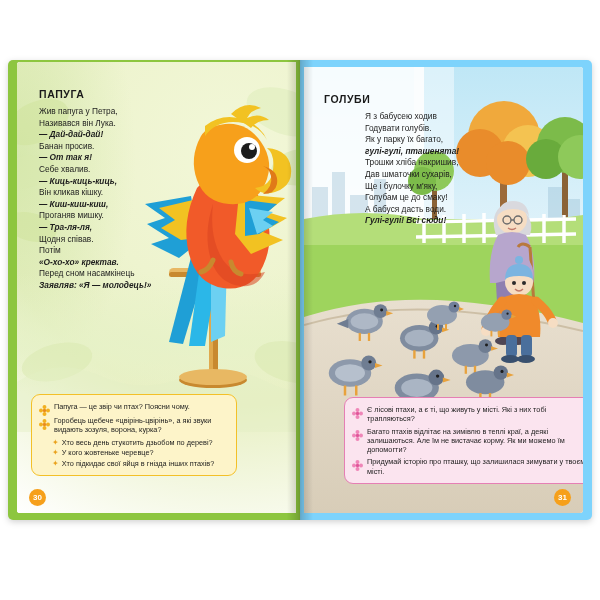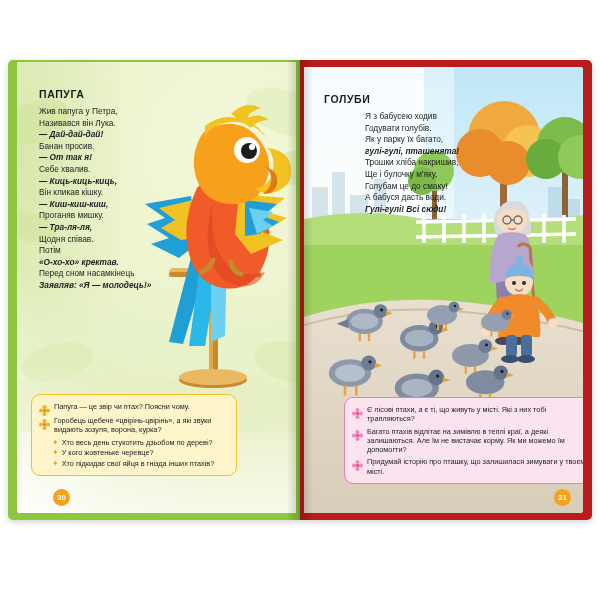--- a/index.html
+++ b/index.html
@@ -33,21 +33,21 @@
     overflow: hidden;
     box-sizing: border-box;
   }
   .page.left {
     background: #8dc63f;
     border-top-left-radius: 5px;
     border-bottom-left-radius: 5px;
     padding: 2px 4px 7px 9px;
   }
   .page.right {
-    background: #b91c1c;
+    background: #7dd3fc;
     border-top-right-radius: 5px;
     border-bottom-right-radius: 5px;
     padding: 7px 9px 7px 4px;
   }
   .inner {
     position: relative;
     width: 100%;
     height: 100%;
     background: #ffffff;
     overflow: hidden;
@@ -157,21 +157,20 @@
   .pagenum {
     position: absolute;
     width: 17px; height: 17px;
     border-radius: 50%;
     color: #ffffff;
     font-size: 8px;
     font-weight: bold;
     display: flex;
     align-items: center;
     justify-content: center;
-    margin-left: 24px;
   }
   .pn-left { background: #f6a01b; left: 12px; bottom: 7px; }
   .pn-right { background: #f6a01b; right: 12px; bottom: 7px; }
 </style>
 </head>
 <body>
 
 <div class="book">
   <div class="spread">
 
@@ -494,20 +493,21 @@
         </div>
 
         <div class="poem-title" style="left:20px; top:26px;">ГОЛУБИ</div>
 
         <div class="poem-body" id="right-poem-body" style="left:20px; top:44px; width:130px;margin-left:41px;">
             <div>Я з бабусею ходив</div>
             <div>Годувати голубів.</div>
             <div>Як у парку їх багато,</div>
             <div><span class="i">гулі-гулі, пташенята!</span></div>
             <div>Трошки хліба накришив,</div>
+            <div>Дав шматочки сухарів,</div>
             <div>Ще і булочку м'яку,</div>
             <div>Голубам це до смаку!</div>
             <div>А бабуся дасть води.</div>
             <div><span class="i">Гулі-гулі! Всі сюди!</span></div>
           </div>
 
         <div class="taskbox tb-pink" style="left:12px; top:330px; width:254px; padding:7px 8px 7px 7px;">
           <div id="right-tasks">
               <div class="task-row">
                 <span class="flower"><svg viewBox="0 0 20 20" width="11" height="11">

